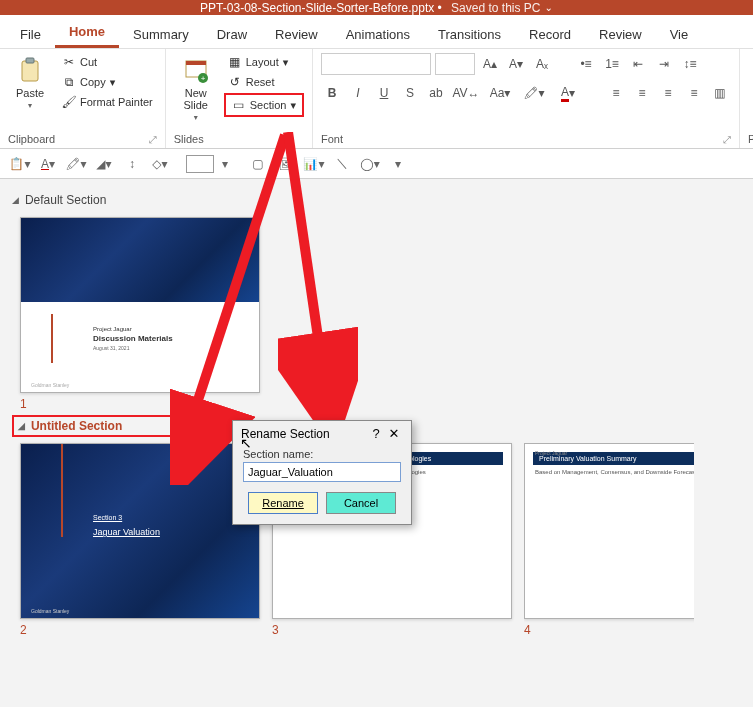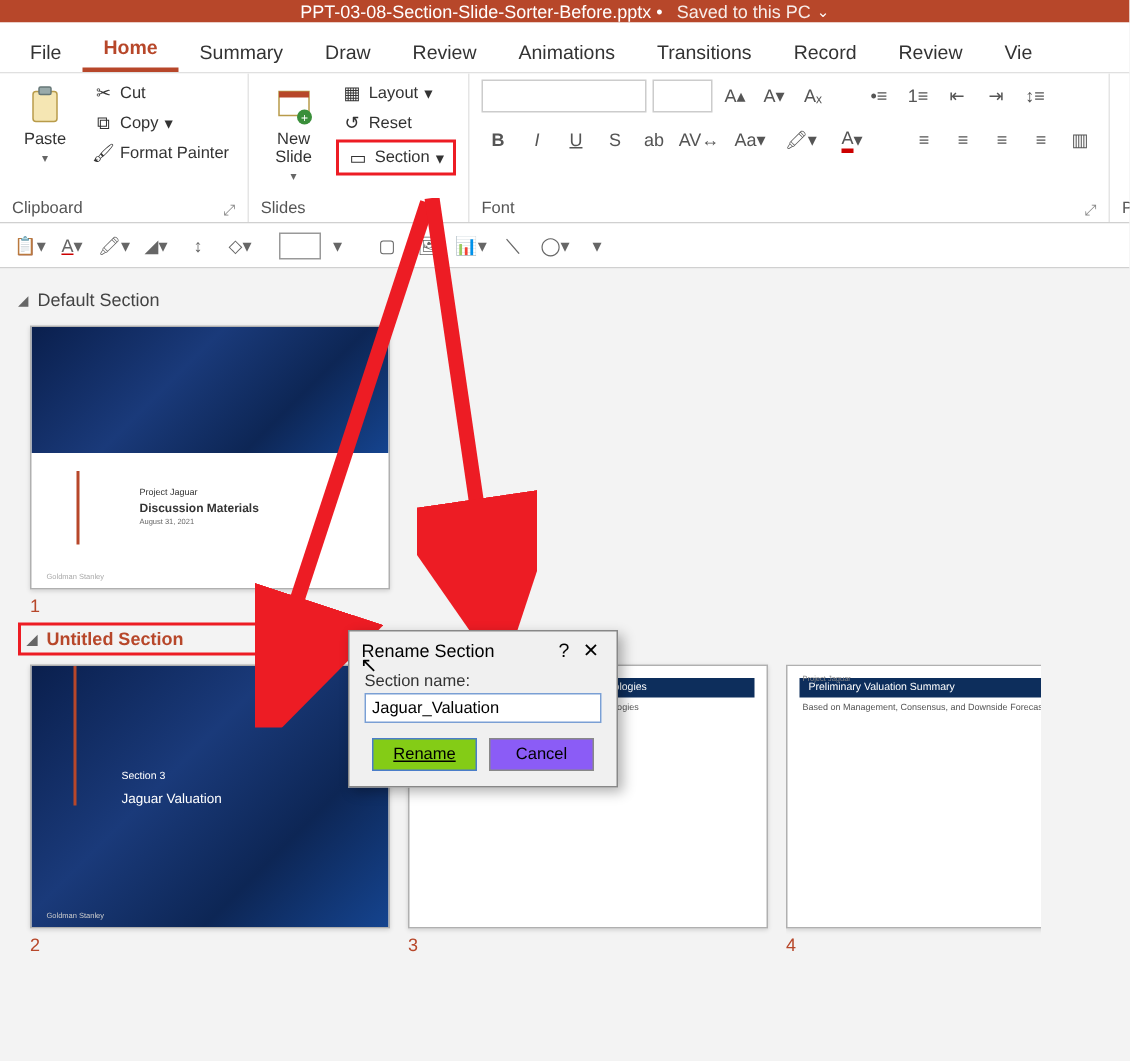--- a/index.html
+++ b/index.html
@@ -51,39 +51,39 @@
 .thumb-num { font-size: 12px; color: #b7472a; margin-top: 4px; }
 
 .slide1-top { height: 48%; background: linear-gradient(135deg, #0a1f4d 0%, #1a3a7a 40%, #0d2655 70%, #15448f 100%); }
 .slide1-body { padding: 12px 40px; font-size: 7px; color: #333; border-left: 2px solid #b7472a; margin: 12px 16px 0 30px; }
 .slide1-body .t1 { font-size: 6px; margin-bottom: 2px; }
 .slide1-body .t2 { font-size: 8px; font-weight: 600; margin-bottom: 2px; }
 .slide1-body .t3 { font-size: 5px; color: #666; }
 .slide-footer { position: absolute; bottom: 4px; left: 10px; font-size: 5px; color: #aaa; }
 
 .slide2 { background: linear-gradient(135deg, #0a1f4d 0%, #1a3a7a 40%, #0d2655 70%, #15448f 100%); color: #fff; }
-.slide2-body { padding: 70px 0 0 30px; border-left: 2px solid #b7472a; margin-left: 28px; }
+.slide2-body { padding: 70px 0 0 30px; border-left: 2px solid #b7472a; margin-left: 40px; text-decoration: underline; }
 .slide2-body .t1 { font-size: 7px; margin-bottom: 6px; }
 .slide2-body .t2 { font-size: 9px; }
 
 .slide-white { background: #fff; }
 .slide-bar { background: #0d2e5c; color: #fff; font-size: 7px; padding: 3px 6px; margin: 8px 8px 4px; }
 .slide-sub { font-size: 6px; color: #555; margin: 0 10px; }
 .slide-tag { position: absolute; top: 6px; left: 10px; font-size: 5px; color: #888; }
 
 .dialog { position: absolute; left: 232px; top: 420px; width: 180px; background: #f0f0f0; border: 1px solid #888; box-shadow: 3px 3px 8px rgba(0,0,0,.3); font-size: 11px; z-index: 20; }
 .dlg-title { display: flex; align-items: center; padding: 5px 8px; font-size: 12px; }
 .dlg-title .sp { flex: 1; }
 .dlg-title .x { width: 18px; text-align: center; cursor: pointer; font-size: 13px; }
 .dlg-body { padding: 2px 10px 10px; }
 .dlg-body label { display: block; margin-bottom: 2px; color: #333; }
 .dlg-body input { width: 100%; border: 1px solid #7a9fd4; padding: 3px 4px; font-size: 11px; }
 .dlg-btns { display: flex; gap: 8px; justify-content: center; margin-top: 10px; }
-.dlg-btns button { width: 70px; height: 22px; font-size: 11px; border: 1px solid #888; background: #8b5cf6; cursor: pointer; }
-.dlg-btns button.primary { border: 1px solid #4a7dc9; background: #84cc16; }
+.dlg-btns button { width: 70px; height: 22px; font-size: 11px; border: 1px solid #888; background: #5eead4; cursor: pointer; }
+.dlg-btns button.primary { border: 1px solid #4a7dc9; background: #fef9c3; }
 
 .arrow { position: absolute; pointer-events: none; z-index: 15; }
 .cursor-arrow { position: absolute; left: 240px; top: 435px; font-size: 14px; z-index: 25; pointer-events: none; }
 </style>
 </head>
 <body>
 
 <div class="titlebar">
   <span>PPT-03-08-Section-Slide-Sorter-Before.pptx</span>
   <span>&nbsp;•&nbsp;</span>

